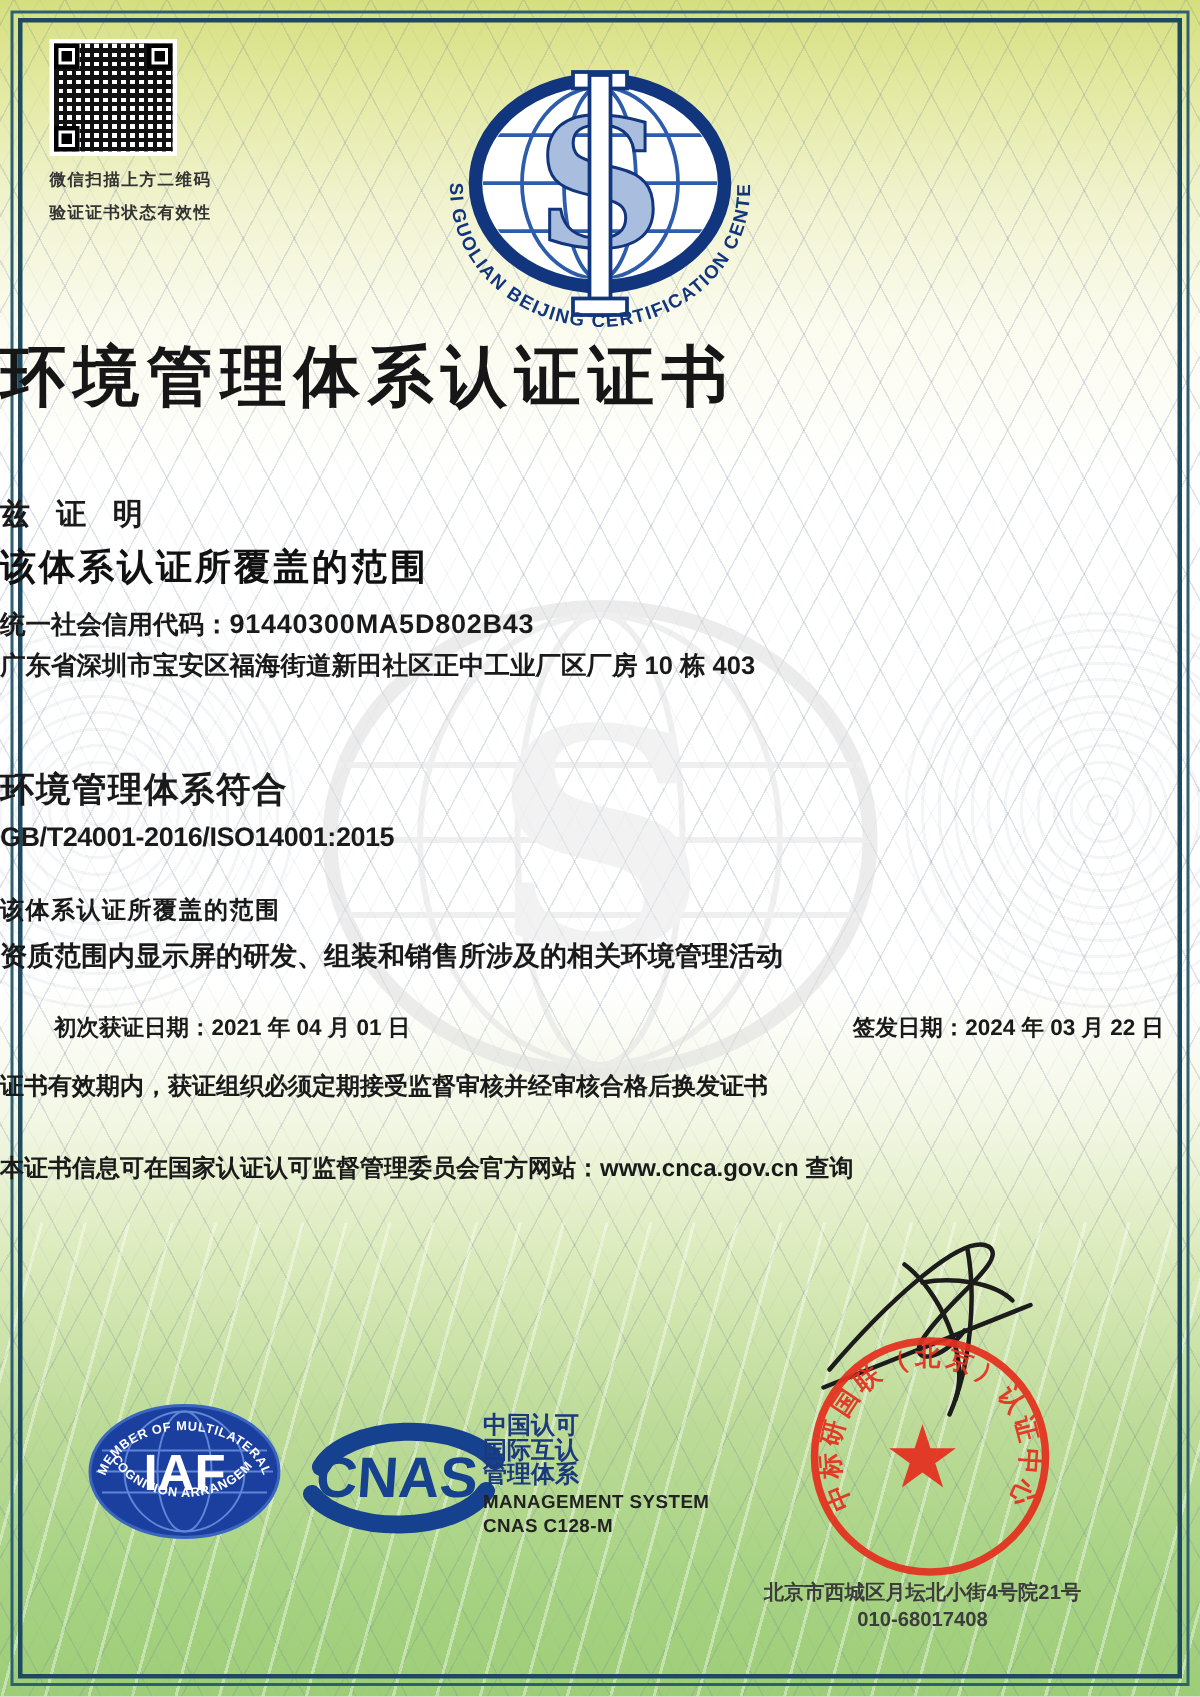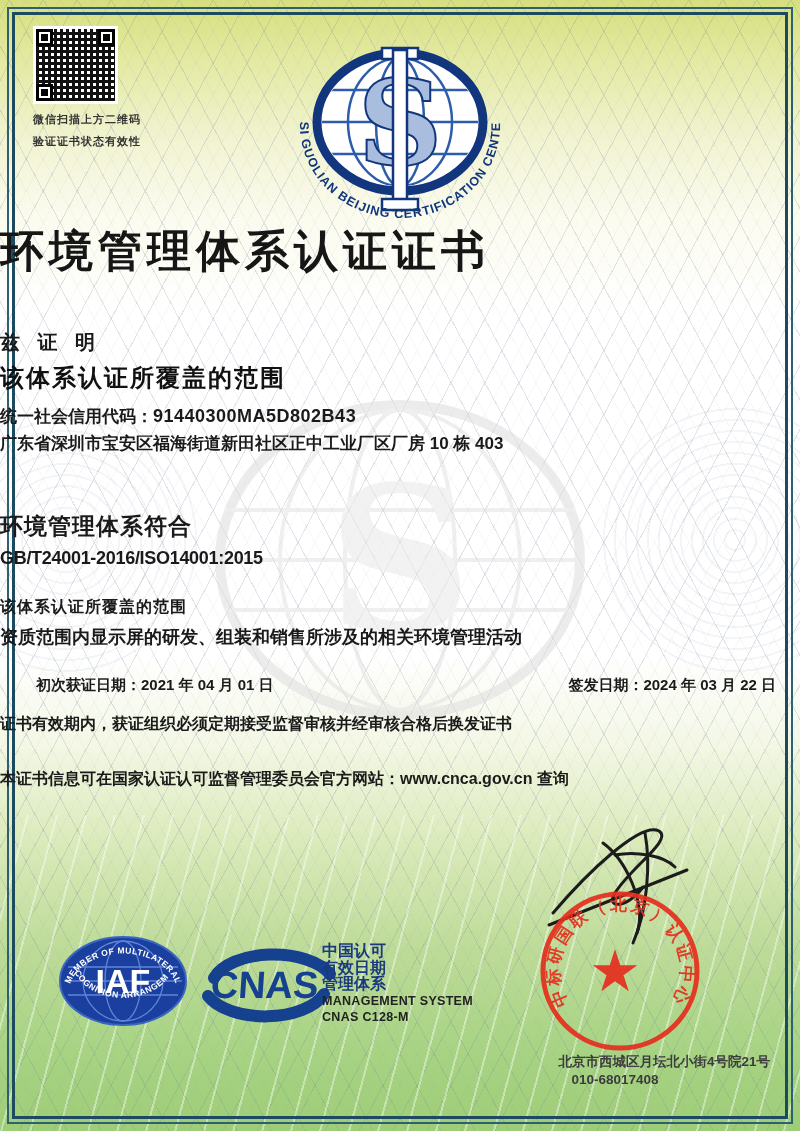--- a/index.html
+++ b/index.html
@@ -55,21 +55,21 @@
   .scope{top:625px;font-size:18px;font-weight:700;}
   .dates{top:676px;left:0;right:0;display:flex;justify-content:space-between;
     padding:0 24px 0 36px;font-size:15px;font-weight:700;text-align:center;}
   .note{font-size:16px;font-weight:700;}
   .n1{top:714px}.n2{top:742px}.n3{top:769px}
 
   .orgname{top:995px;left:460px;width:330px;text-align:center;font-size:21px;font-weight:600;color:#111;}
   .cnas-text{left:322px;top:943px;line-height:16.5px;}
   .cnas-cn{font-size:16px;font-weight:700;color:#1b3a7d;}
   .cnas-en{font-size:12.5px;font-weight:700;color:#222;letter-spacing:.3px;}
-  .foot-addr{left:460px;top:1053px;width:310px;text-align:right;font-size:13.5px;font-weight:700;color:#3c3c3c;}
+  .foot-addr{left:460px;top:1053px;width:310px;text-align:center;font-size:13.5px;font-weight:700;color:#3c3c3c;}
   .foot-tel{left:460px;top:1072px;width:310px;text-align:center;font-size:13.5px;font-weight:700;color:#3c3c3c;}
 </style>
 </head>
 <body>
 
 <div class="cert">
   <div class="mesh"></div>
   <div class="rosette" style="left:-75px;top:400px;"></div>
   <div class="rosette" style="left:595px;top:400px;"></div>
   <div class="streaks"></div>
@@ -186,21 +186,21 @@
   </svg>
 
   <svg class="abs" style="left:198px;top:938px;width:140px;height:92px;" viewBox="0 0 140 92">
     <path d="M 16,40 A 62,33 0 0 1 132,36" fill="none" stroke="#16418f" stroke-width="12" stroke-linecap="round"></path>
     <path d="M 126,56 A 62,33 0 0 1 10,58" fill="none" stroke="#16418f" stroke-width="12" stroke-linecap="round"></path>
     <text x="70" y="60" font-size="38" font-weight="bold" fill="#16418f" text-anchor="middle" transform="skewX(-4)">CNAS</text>
   </svg>
 
   <div class="abs cnas-text">
     <div class="cnas-cn">中国认可</div>
-    <div class="cnas-cn">有效日期</div>
+    <div class="cnas-cn">国际互认</div>
     <div class="cnas-cn">管理体系</div>
     <div class="cnas-en">MANAGEMENT SYSTEM</div>
     <div class="cnas-en">CNAS C128-M</div>
   </div>
 
   <div class="abs foot-addr">北京市西城区月坛北小街4号院21号</div>
   <div class="abs foot-tel">010-68017408</div>
 </div>
 
 </body></html>

